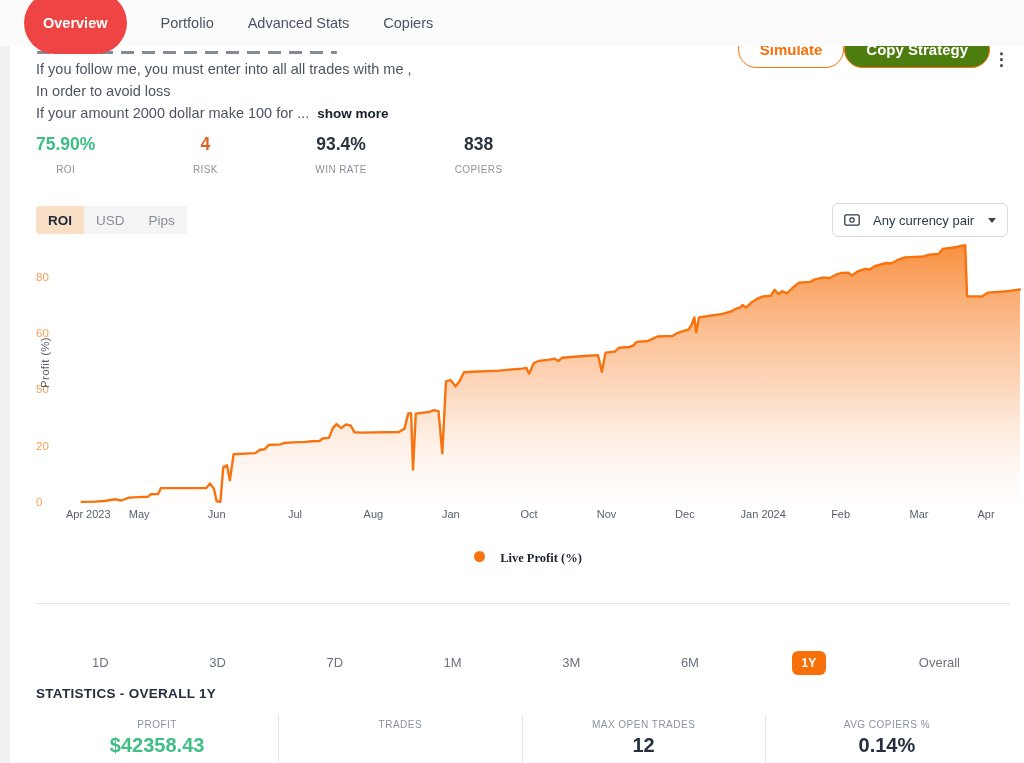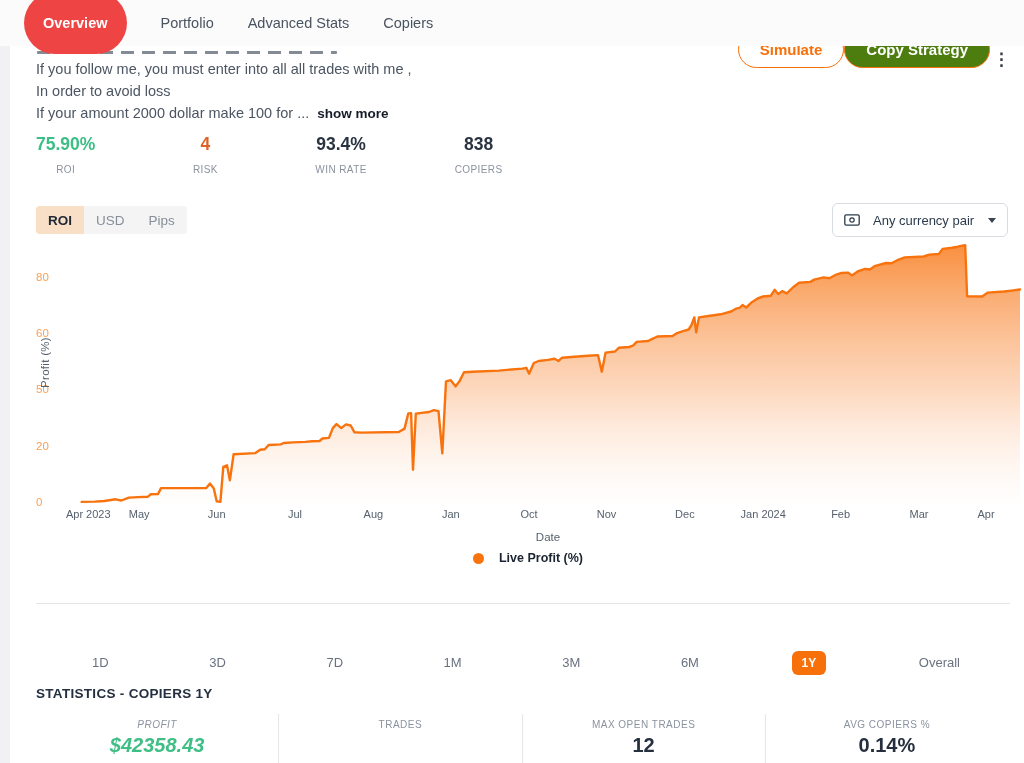--- a/index.html
+++ b/index.html
@@ -47,38 +47,38 @@
 
   
   .chart { position:absolute; top:245px; left:26px; width:984px; height:330px; }
   .plot-svg { position:absolute; left:40px; top:0; width:944px; height:258px; overflow:visible; }
   .ytick { position:absolute; left:0; width:32px; font-size:11.5px; color:#F9A055; }
   .xtick { position:absolute; top:263px; transform:translateX(-50%); font-size:11px; color:#57616E; white-space:nowrap; }
   .y-axis-title { position:absolute; left:3px; top:92px; writing-mode:vertical-rl; transform:rotate(180deg);
                   font-size:11.5px; color:#57616E; letter-spacing:.3px; }
   .x-axis-title { position:absolute; top:286px; left:40px; width:944px; text-align:center; font-size:11.5px; color:#57616E; }
   .legend { position:absolute; top:306px; left:0; width:100%; display:flex; justify-content:center;
-            align-items:center; gap:15px; }
+            gap:15px;font-family:Liberation Serif, serif; }
   .legend-dot { width:11px; height:11px; border-radius:50%; background:#F8730D; }
   .legend-label { font-size:12.5px; font-weight:700; color:#1B2430; }
 
   .divider { position:absolute; top:603px; left:26px; right:14px; height:1px; background:#E3E5E8; }
 
   
   .ranges { position:absolute; top:650px; left:74px; right:56px; display:flex; justify-content:space-between;
             align-items:center; font-size:13px; color:#6A7280; }
   .range { cursor:pointer; padding:5px 8px; }
   .range.active { background:#F8700A; color:#fff; font-weight:700; font-size:12px; border-radius:6px; padding:5px 10px; }
 
   
   .stats-heading { position:absolute; top:686px; left:26px; font-size:13.5px; font-weight:700;
                    color:#242F3F; letter-spacing:.3px; }
   .stats-table { position:absolute; top:714px; left:26px; right:16px; display:flex; }
   .scol { flex:1; text-align:center; padding-top:5px; border-left:1px solid #E4E6E9; height:49px; }
-  .scol:first-child { border-left:none;font-style:italic; }
+  .scol:first-child { border-left:none; }
   .scol-label { font-size:10px; color:#8A93A0; letter-spacing:.5px; }
   .scol-value { font-size:20px; font-weight:700; color:#252F3E; margin-top:4px; }
   .scol-value.green { color:#3FBE85; }
 </style>
 </head>
 <body>
 
 <div class="page">
 
   <div class="actions">
@@ -159,41 +159,40 @@
         <span class="xtick" style="left: 414.768px;">Jan</span>
         <span class="xtick" style="left: 493.12px;">Oct</span>
         <span class="xtick" style="left: 570.528px;">Nov</span>
         <span class="xtick" style="left: 648.88px;">Dec</span>
         <span class="xtick" style="left: 727.232px;">Jan 2024</span>
         <span class="xtick" style="left: 804.64px;">Feb</span>
         <span class="xtick" style="left: 882.992px;">Mar</span>
         <span class="xtick" style="left: 950.016px;">Apr</span>
       </div>
     <div class="y-axis-title">Profit (%)</div>
-    <div class="x-axis-title">Date</div>
     <div class="legend">
       <span class="legend-dot"></span>
       <span class="legend-label">Live Profit (%)</span>
     </div>
   </div>
 
   <div class="divider"></div>
 
   <div class="ranges">
     <div class="range">1D</div>
     <div class="range">3D</div>
     <div class="range">7D</div>
     <div class="range">1M</div>
     <div class="range">3M</div>
     <div class="range">6M</div>
     <div class="range active">1Y</div>
     <div class="range">Overall</div>
   </div>
 
-  <div class="stats-heading">STATISTICS - COPIERS 1Y</div>
+  <div class="stats-heading">STATISTICS - OVERALL 1Y</div>
   <div class="stats-table">
     <div class="scol">
       <div class="scol-label">PROFIT</div>
       <div class="scol-value green">$42358.43</div>
     </div>
     <div class="scol">
       <div class="scol-label">TRADES</div>
     </div>
     <div class="scol">
       <div class="scol-label">MAX OPEN TRADES</div>

